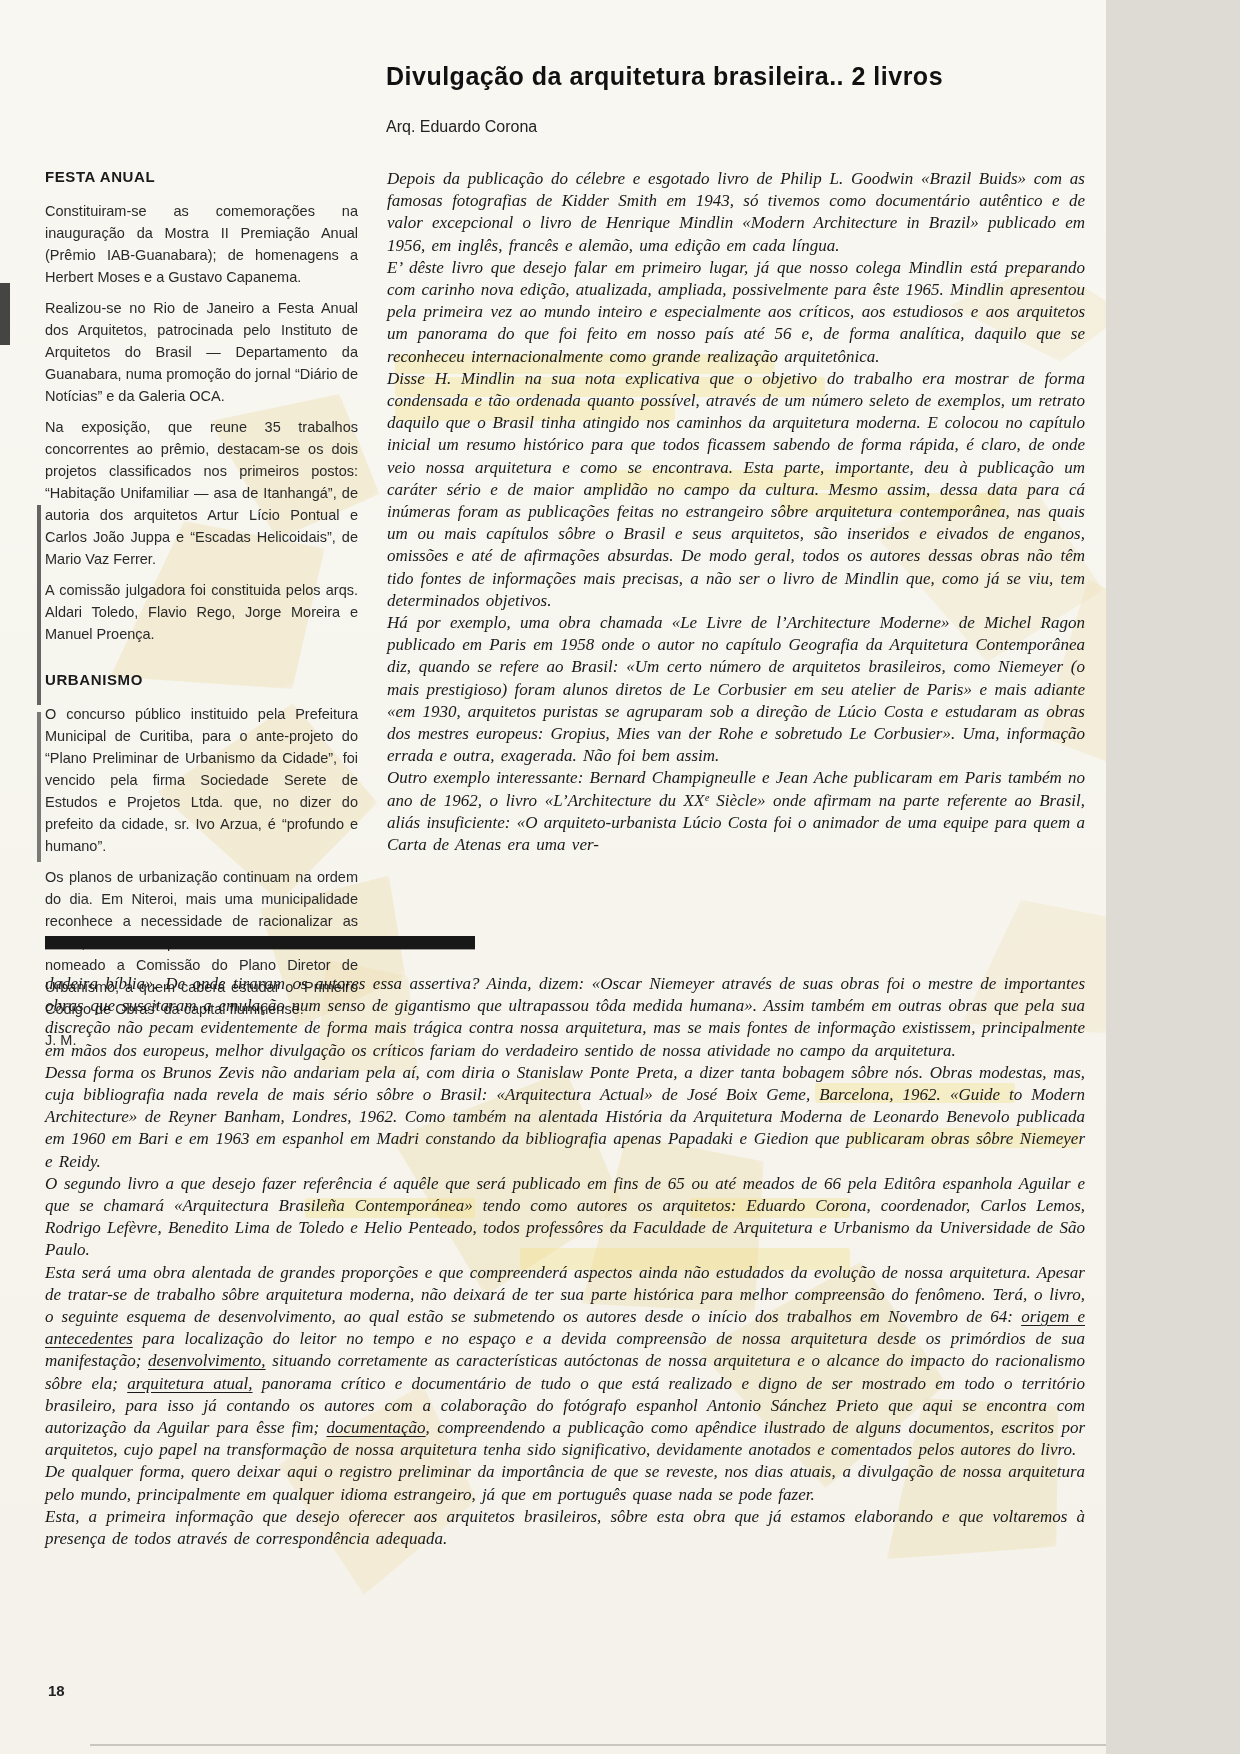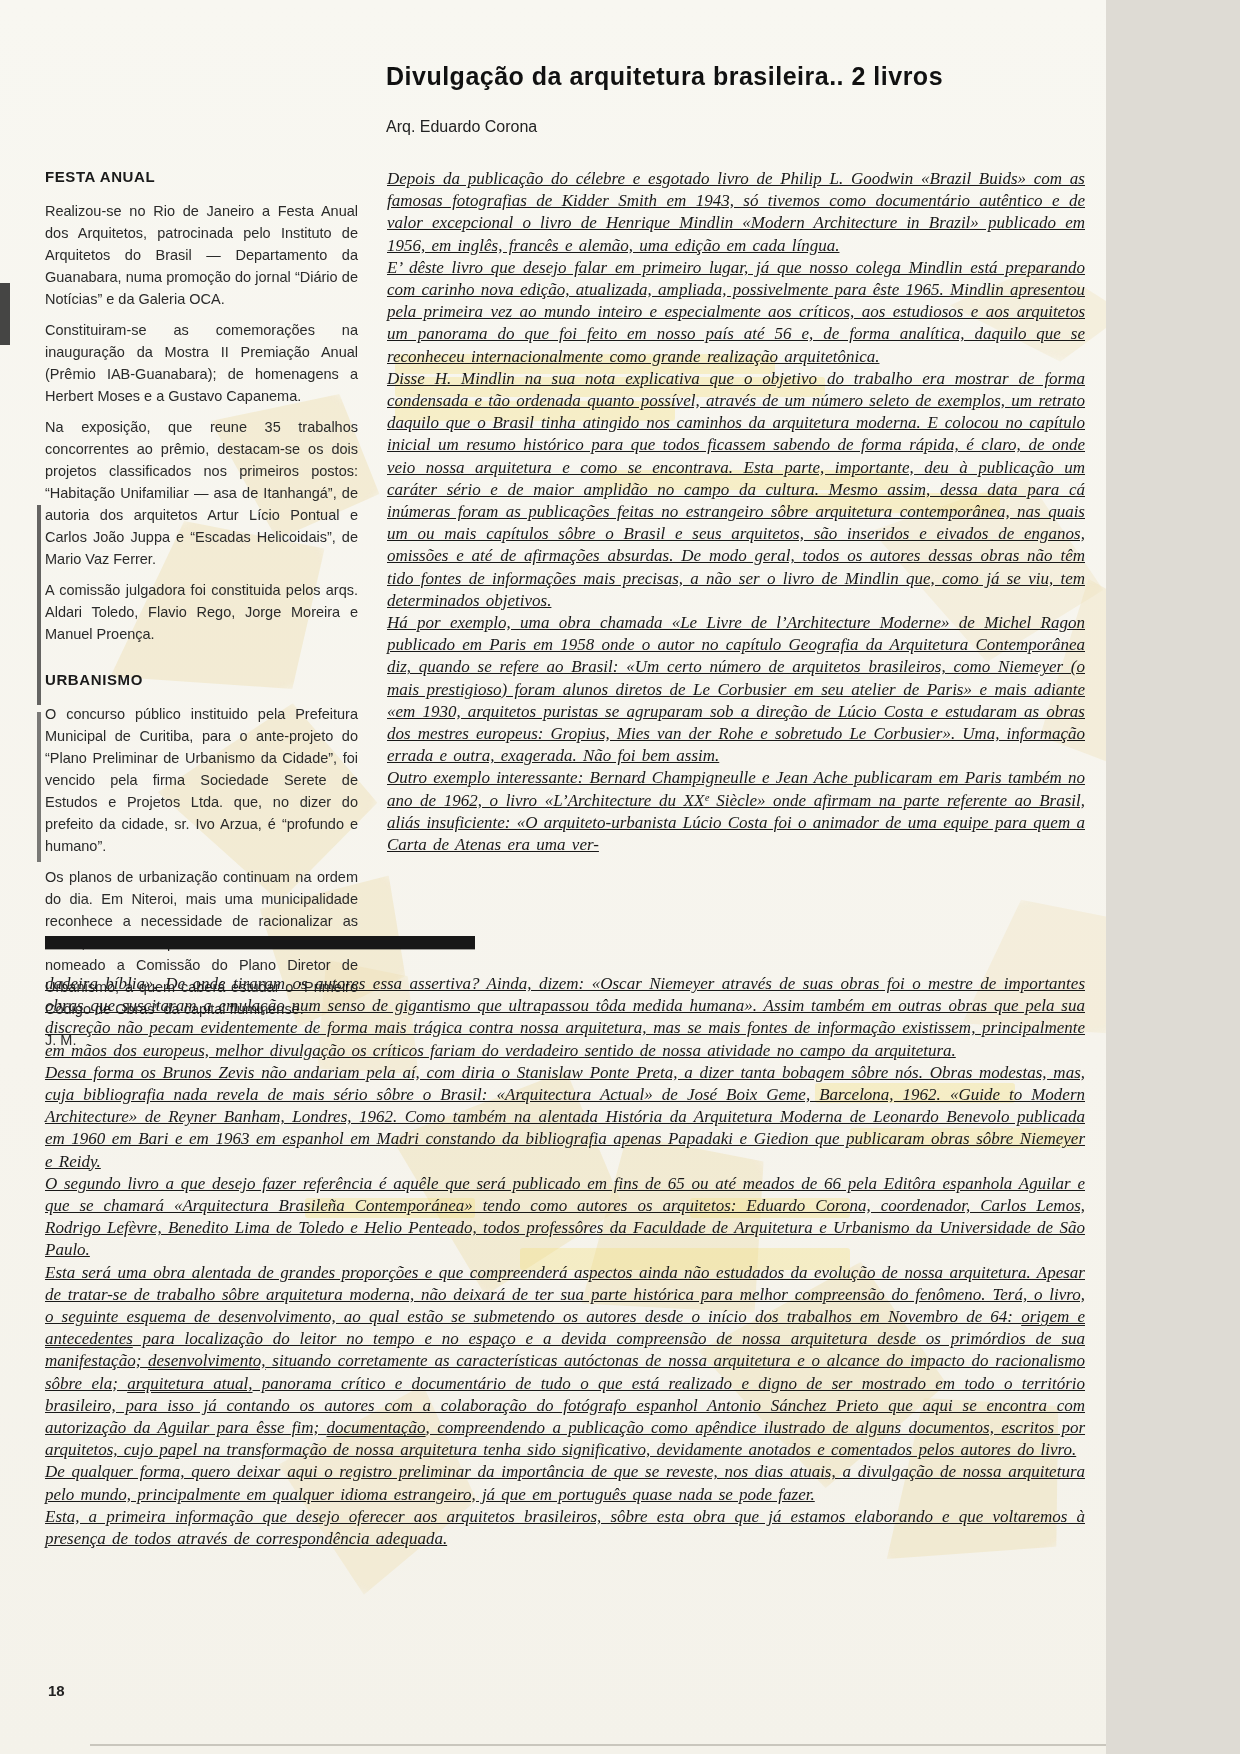--- a/index.html
+++ b/index.html
@@ -42,21 +42,21 @@
   .signature{text-align:left;font-weight:normal;padding-right:18px;margin-top:4px;}
   .divider-bar{
     position:absolute;left:45px;top:936px;width:430px;height:13px;
     background:#181818;
     box-shadow:0 1px 0 rgba(0,0,0,.35);
   }
   
   .serifital{
     font-family:"Liberation Serif",serif;font-style:italic;
     font-size:17px;line-height:22.2px;text-align:justify;
-    color:#191919;word-spacing:2px;text-decoration:underline;
+    color:#191919;word-spacing:2px;
   }
   .maincol{position:absolute;left:387px;top:168px;width:698px;}
   .maincol p{margin:0;}
   .fullwidth{position:absolute;left:45px;top:973px;width:1040px;}
   .fullwidth p{margin:0;}
   .u{text-decoration:underline;text-underline-offset:3px;}
   .pagenum{
     position:absolute;left:48px;top:1682px;
     font-size:15px;font-weight:bold;color:#222;
   }
@@ -101,22 +101,22 @@
     <div class="hairline" style="left:90px;top:1744px;width:1150px;height:2px;"></div>
   </div>
 
   <div class="layer-text">
 
     <div class="title">Divulgação da arquitetura brasileira.. 2 livros</div>
     <div class="byline">Arq. Eduardo Corona</div>
 
     <div class="sidebar">
       <h3>FESTA ANUAL</h3>
+      <p>Constituiram-se as comemorações na inauguração da Mostra II Premiação Anual (Prêmio IAB-Guanabara); de homenagens a Herbert Moses e a Gustavo Capanema.</p>
       <p>Realizou-se no Rio de Janeiro a Festa Anual dos Arquitetos, patrocinada pelo Instituto de Arquitetos do Brasil — Departamento da Guanabara, numa promoção do jornal “Diário de Notícias” e da Galeria OCA.</p>
-      <p>Constituiram-se as comemorações na inauguração da Mostra II Premiação Anual (Prêmio IAB-Guanabara); de homenagens a Herbert Moses e a Gustavo Capanema.</p>
       <p>Na exposição, que reune 35 trabalhos concorrentes ao prêmio, destacam-se os dois projetos classificados nos primeiros postos: “Habitação Unifamiliar — asa de Itanhangá”, de autoria dos arquitetos Artur Lício Pontual e Carlos João Juppa e “Escadas Helicoidais”, de Mario Vaz Ferrer.</p>
       <p>A comissão julgadora foi constituida pelos arqs. Aldari Toledo, Flavio Rego, Jorge Moreira e Manuel Proença.</p>
       <h3 class="second">URBANISMO</h3>
       <p>O concurso público instituido pela Prefeitura Municipal de Curitiba, para o ante-projeto do “Plano Preliminar de Urbanismo da Cidade”, foi vencido pela firma Sociedade Serete de Estudos e Projetos Ltda. que, no dizer do prefeito da cidade, sr. Ivo Arzua, é “profundo e humano”.</p>
       <p>Os planos de urbanização continuam na ordem do dia.  Em Niteroi, mais uma municipalidade reconhece a necessidade de racionalizar as obras, tendo o prefeito Emílio Abunahman nomeado a Comissão do Plano Diretor de Urbanismo, a quem caberá estudar o “Primeiro Código de Obras” da capital fluminense.</p>
       <p class="signature">J. M.</p>
     </div>
 
     <div class="divider-bar"></div>
 

